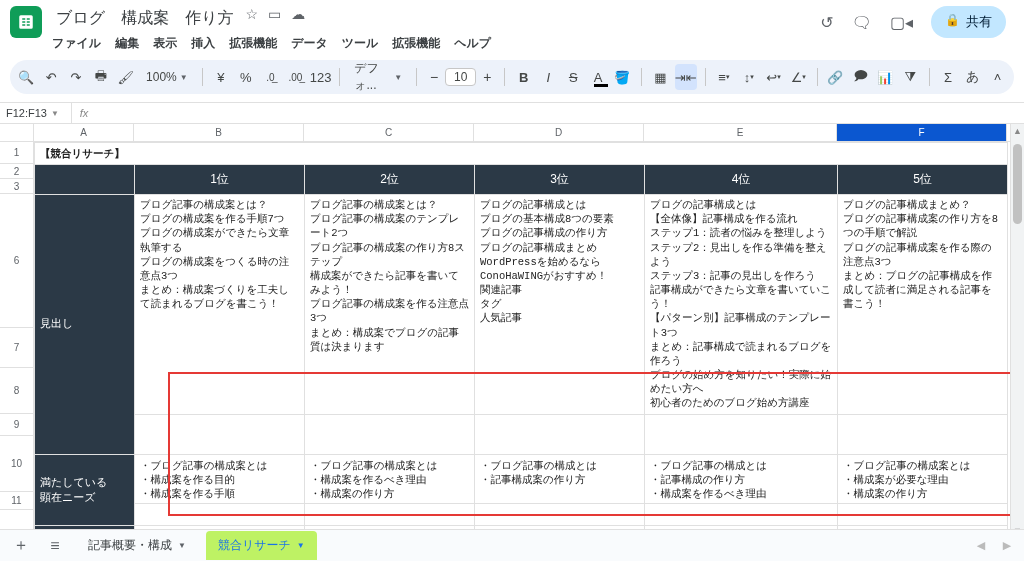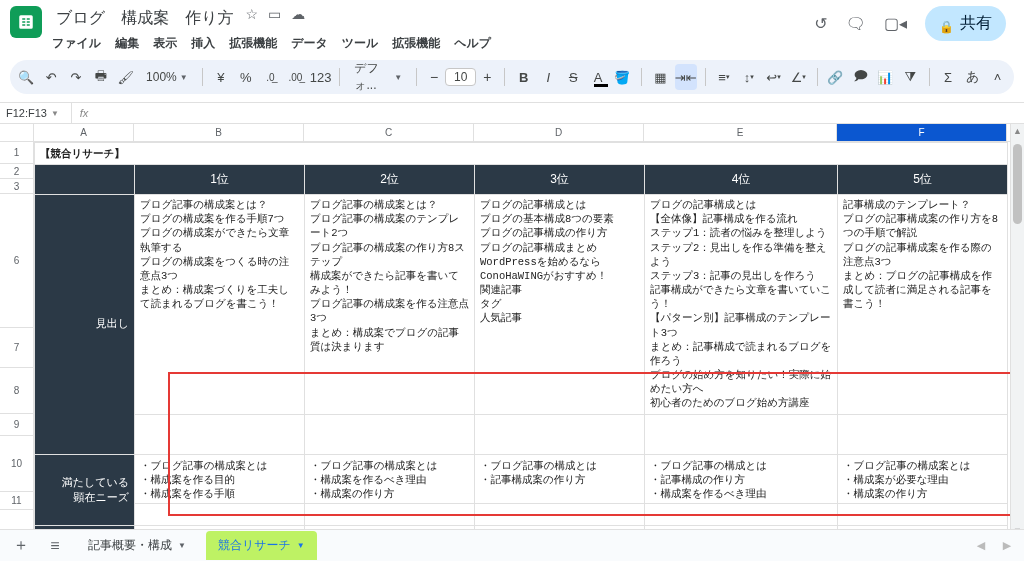--- a/index.html
+++ b/index.html
@@ -23,21 +23,21 @@
     .title-area { flex:1; }
     .title-row { display:flex; align-items:flex-start; gap:8px; }
     .doc-title { font-size:16px; color:#3c4043; padding:2px 4px; }
     .title-icons { display:flex; gap:10px; color:#5f6368; }
     .title-icons span { font-size:14px; }
     .menus { display:flex; gap:14px; margin-top:4px; color:#3c4043; font-size:12px;font-weight:bold; }
     .header-right { display:flex; align-items:center; gap:18px; margin-left:auto; padding-right:8px; color:#5f6368; }
     .header-right .icon { font-size:16px; }
     .share-btn {
       background:#c2e7ff; color:#001d35; border:none; border-radius:18px;
-      padding:7px 14px; font-size:16px; display:flex; align-items:flex-end; gap:6px;
+      padding:7px 14px; font-size:13px; display:flex; align-items:flex-start; gap:6px;
       cursor:pointer;
     }
     .share-btn::before { content:"🔒"; font-size:12px; }
     
     .toolbar {
       margin: 8px 10px; padding: 4px 6px; background:#edf2fa; border-radius: 22px;
       display:flex; align-items:center; gap:4px; color:#444746;
     }
     .tbtn {
       width:26px; height:26px; display:flex; align-items:center; justify-content:center;
@@ -78,21 +78,21 @@
     .gridbody { position:relative; display:flex; }
     .rowheads { width:34px; border-right:1px solid #e0e0e0; }
     .rh { height:18px; border-bottom:1px solid #e0e0e0; font-size:10px; color:#5f6368; display:flex; align-items:center; justify-content:center; }
     .rh:first-child{height:22px;}
     .rh.r6{height:134px;} .rh.r7{height:40px;} .rh.r8{height:46px;} .rh.r9{height:22px;} .rh.r10{height:56px;} .rh.r11{height:18px;}
     .cellsarea { position:relative; flex:1; }
     table.grid { border-collapse:collapse; table-layout:fixed; width:973px; }
     table.grid td { border:1px solid #e0e0e0; vertical-align:top; padding:3px 5px; font-size:10.5px; line-height:1.35; color:#222; overflow:hidden; }
     table.grid tr.r1 td{height:22px;}
     table.grid tr.hdr td{ height:30px; background:#2b3946; color:#fff; text-align:center; vertical-align:middle; font-size:12px; }
-    table.grid td.rowlabel { background:#2b3946; color:#fff; text-align:right; vertical-align:middle; font-size:11px; }
+    table.grid td.rowlabel { background:#2b3946; color:#fff; text-align:left; vertical-align:middle; font-size:11px; }
     table.grid tr.r6 td{height:134px;font-family:Liberation Mono, monospace;}
     table.grid tr.r7 td{height:40px;}
     table.grid tr.r8 td{height:46px;}
     table.grid tr.r9 td{height:22px;}
     table.grid tr.r10 td{height:56px;}
     .dashed-row td { border-top:1px dashed #bbb !important; }
     .bigtitle { font-size:15px; font-weight:bold; padding-left:6px; }
     
     .redsel {
       position:absolute; border:2px solid #e53935; pointer-events:none;
@@ -294,21 +294,21 @@
           <td style="white-space:pre-line;">ブログの記事構成とは
 【全体像】記事構成を作る流れ
 ステップ1：読者の悩みを整理しよう
 ステップ2：見出しを作る準備を整えよう
 ステップ3：記事の見出しを作ろう
 記事構成ができたら文章を書いていこう！
 【パターン別】記事構成のテンプレート3つ
 まとめ：記事構成で読まれるブログを作ろう
 ブログの始め方を知りたい！実際に始めたい方へ
 初心者のためのブログ始め方講座</td>
-          <td style="white-space:pre-line;">記事構成のテンプレート？
+          <td style="white-space:pre-line;">ブログの記事構成まとめ？
 ブログの記事構成案の作り方を8つの手順で解説
 ブログの記事構成案を作る際の注意点3つ
 まとめ：ブログの記事構成を作成して読者に満足される記事を書こう！</td>
         </tr>
         <tr class="r7 dashed-row">
           <td></td>
               <td></td>
               <td></td>
               <td></td>
               <td></td>

